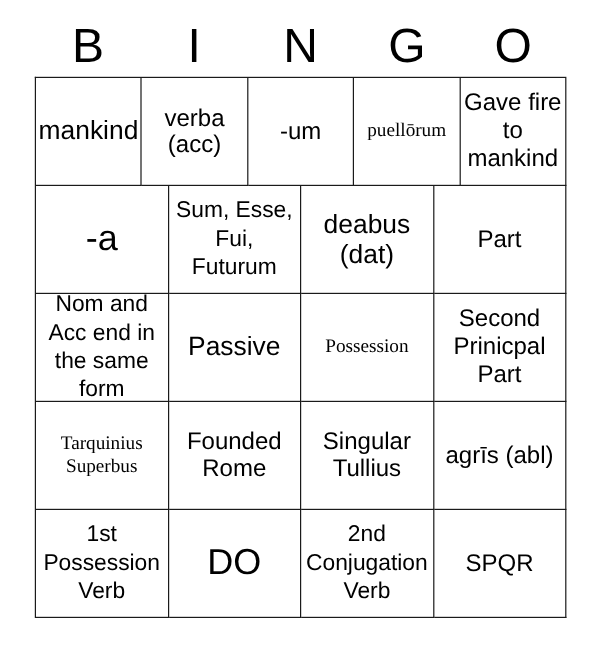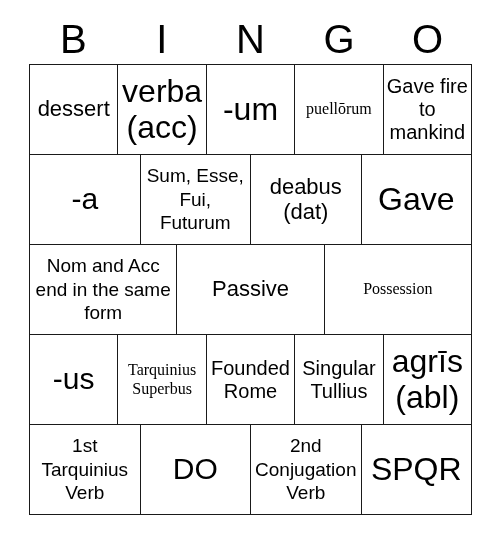--- a/index.html
+++ b/index.html
@@ -78,21 +78,21 @@
     display: block;
     width: 100%;
     line-height: 1.12;
     word-wrap: break-word;
     overflow-wrap: break-word;
     hyphens: none;
   }
 
   
   .fs-xxl .cell-text { font-size: 30px; line-height: 1.08; }
-  .fs-xl  .cell-text { font-size: 32px; line-height: 1.10; }
+  .fs-xl  .cell-text { font-size: 20px; line-height: 1.10; }
   .fs-lg  .cell-text { font-size: 22px; line-height: 1.12; }
   .fs-md  .cell-text { font-size: 20px; line-height: 1.14; }
   .fs-sm  .cell-text { font-size: 16px; line-height: 1.18; font-family: Liberation Serif, serif; }
   .fs-xs  .cell-text { font-size: 19px; line-height: 1.25; }
 </style>
 </head>
 <body>
 
 <div id="card">
 
@@ -101,21 +101,21 @@
     <div class="header-letter">I</div>
     <div class="header-letter">N</div>
     <div class="header-letter">G</div>
     <div class="header-letter">O</div>
   </div>
 
   <div id="grid">
 
     <div class="bingo-row">
       <div class="bingo-cell fs-lg">
-          <span class="cell-text">dessert</span>
+          <span class="cell-text">mankind</span>
         </div>
       <div class="bingo-cell fs-xl">
           <span class="cell-text">verba (acc)</span>
         </div>
       <div class="bingo-cell fs-xl">
           <span class="cell-text">-um</span>
         </div>
       <div class="bingo-cell fs-sm">
           <span class="cell-text">puellōrum</span>
         </div>
@@ -128,57 +128,57 @@
       <div class="bingo-cell fs-xxl">
           <span class="cell-text">-a</span>
         </div>
       <div class="bingo-cell fs-xs">
           <span class="cell-text">Sum, Esse, Fui, Futurum</span>
         </div>
       <div class="bingo-cell fs-lg">
           <span class="cell-text">deabus (dat)</span>
         </div>
       <div class="bingo-cell fs-xl">
-          <span class="cell-text">Gave</span>
+          <span class="cell-text">Part</span>
         </div>
     </div>
 
     <div class="bingo-row">
       <div class="bingo-cell fs-xs">
           <span class="cell-text">Nom and Acc end in the same form</span>
         </div>
       <div class="bingo-cell fs-lg">
           <span class="cell-text">Passive</span>
         </div>
       <div class="bingo-cell fs-sm">
           <span class="cell-text">Possession</span>
         </div>
+      <div class="bingo-cell fs-md">
+          <span class="cell-text">Second Prinicpal Part</span>
+        </div>
     </div>
 
     <div class="bingo-row">
-      <div class="bingo-cell fs-xxl">
-          <span class="cell-text">-us</span>
-        </div>
       <div class="bingo-cell fs-sm">
           <span class="cell-text">Tarquinius Superbus</span>
         </div>
       <div class="bingo-cell fs-md">
           <span class="cell-text">Founded Rome</span>
         </div>
       <div class="bingo-cell fs-md">
           <span class="cell-text">Singular Tullius</span>
         </div>
       <div class="bingo-cell fs-xl">
           <span class="cell-text">agrīs (abl)</span>
         </div>
     </div>
 
     <div class="bingo-row">
       <div class="bingo-cell fs-xs">
-          <span class="cell-text">1st Tarquinius Verb</span>
+          <span class="cell-text">1st Possession Verb</span>
         </div>
       <div class="bingo-cell fs-xxl">
           <span class="cell-text">DO</span>
         </div>
       <div class="bingo-cell fs-xs">
           <span class="cell-text">2nd Conjugation Verb</span>
         </div>
       <div class="bingo-cell fs-xl">
           <span class="cell-text">SPQR</span>
         </div>

